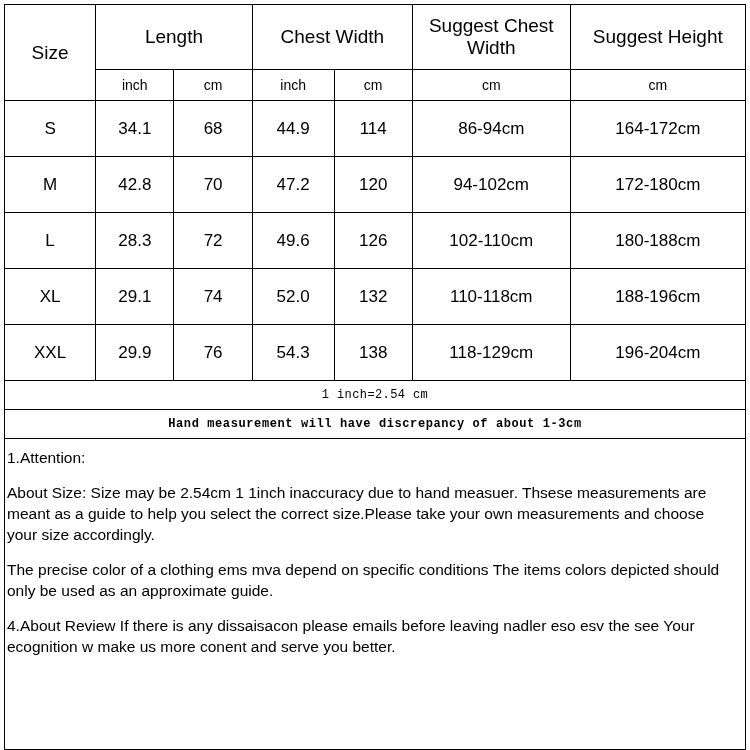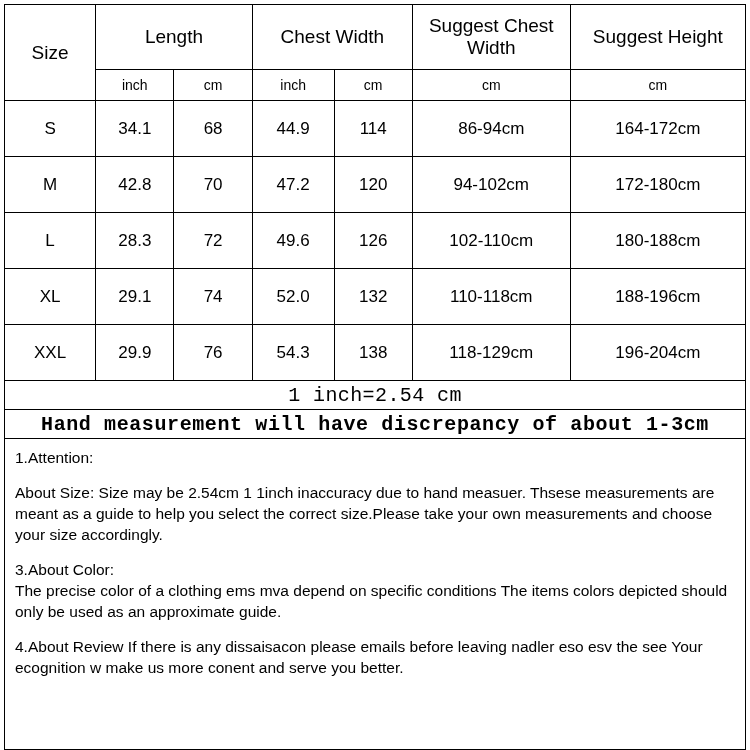--- a/index.html
+++ b/index.html
@@ -42,36 +42,36 @@
   }
   .hdr-sub td {
     font-size: 14px;
     height: 30px;
   }
   .data-row td {
     font-size: 17px;
     height: 55px;
   }
   .note-row td {
-    font-size: 20px;
+    font-size: 12px;
     height: 28px;
     font-family: "Liberation Mono", monospace;
     letter-spacing: 0.4px;
   }
   .note-row.bold td {
     font-weight: bold;
     letter-spacing: 0.6px;
     margin-top: 32px;
   }
   .text-block {
     border: 1px solid #000000;
     border-top: none;
     width: 742px;
     box-sizing: border-box;
-    padding: 8px 10px 6px 10px;
+    padding: 8px 10px 6px 2px;
     flex: 1 1 auto;
   }
   .para {
     font-size: 15.5px;
     line-height: 21px;
     margin: 0 0 14px 0;
   }
   .para:last-child {
     margin-bottom: 15px;
   }
@@ -167,21 +167,20 @@
   </table>
 
   <div class="text-block">
     <p class="para">
       <span class="ttl">1.Attention:</span>
     </p>
     <p class="para">
       <span>About Size: Size may be 2.54cm 1 1inch inaccuracy due to hand measuer. Thsese measurements are meant as a   guide to help you select the correct size.Please take your own measurements and choose your size accordingly.</span>
     </p>
     <p class="para">
-      <span class="ttl">3.About Color:</span>
       <span>The precise color of a clothing ems mva depend on specific conditions The items colors depicted should only be   used as an approximate guide.</span>
     </p>
     <p class="para">
       <span>4.About Review If there is any dissaisacon please emails before leaving nadler eso esv the see Your ecognition w   make us more conent and serve you better.</span>
     </p>
   </div>
 
 </div>
 
 </body></html>

